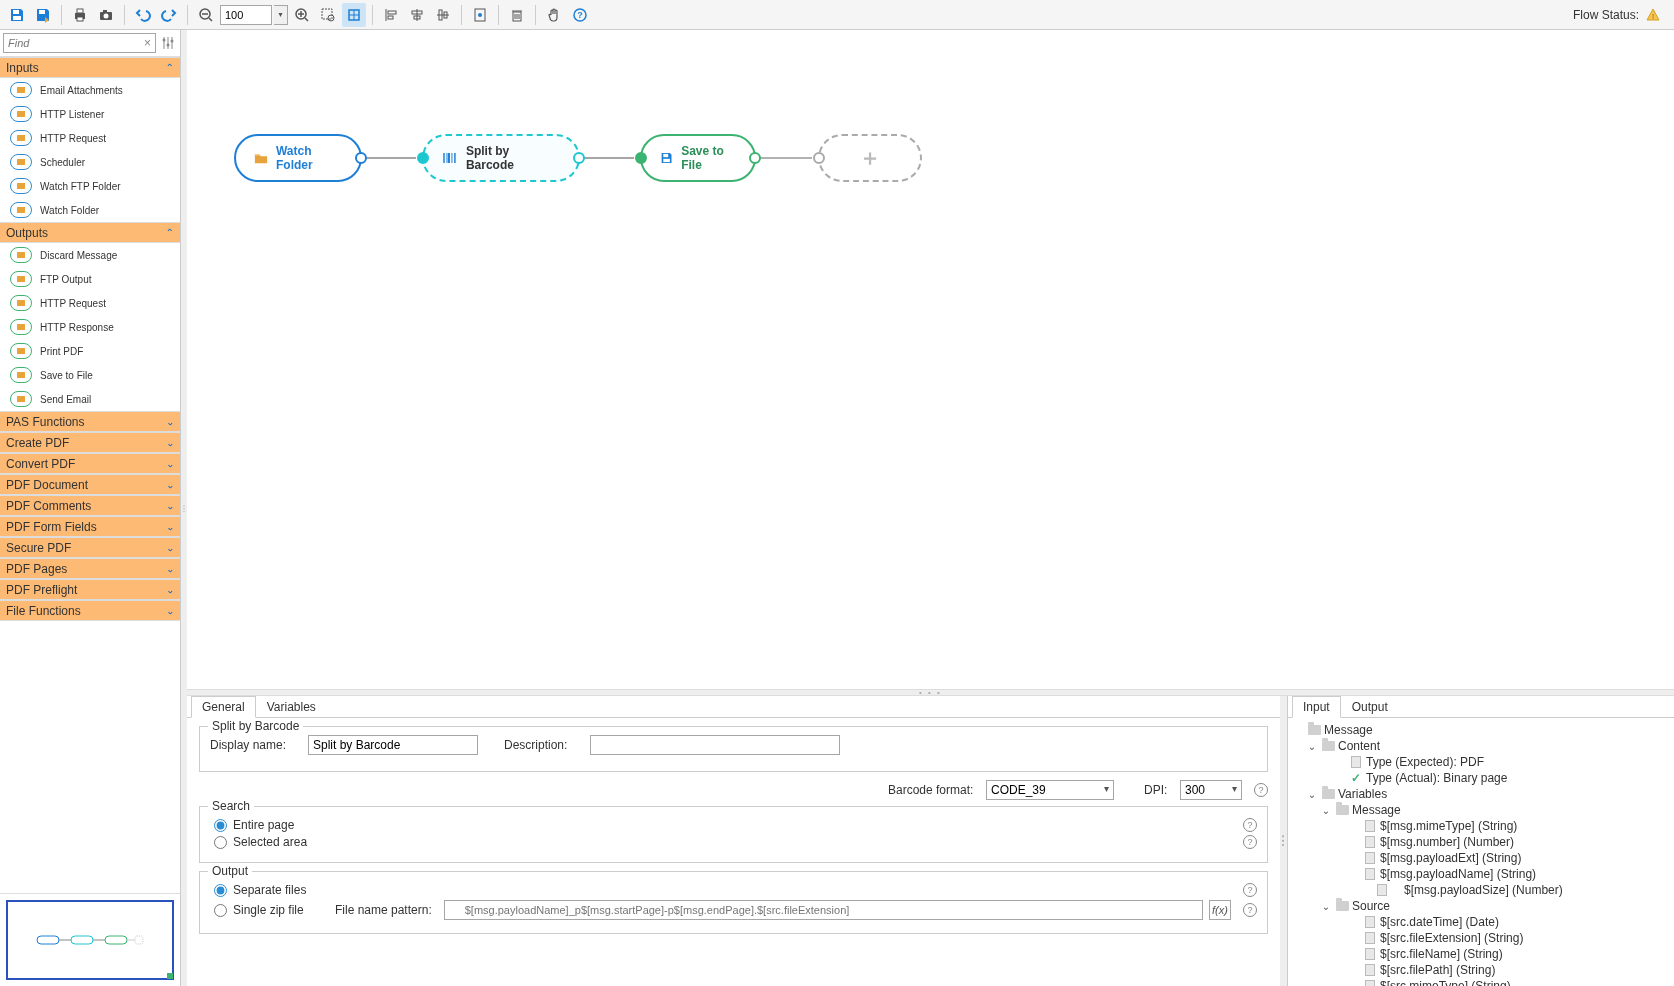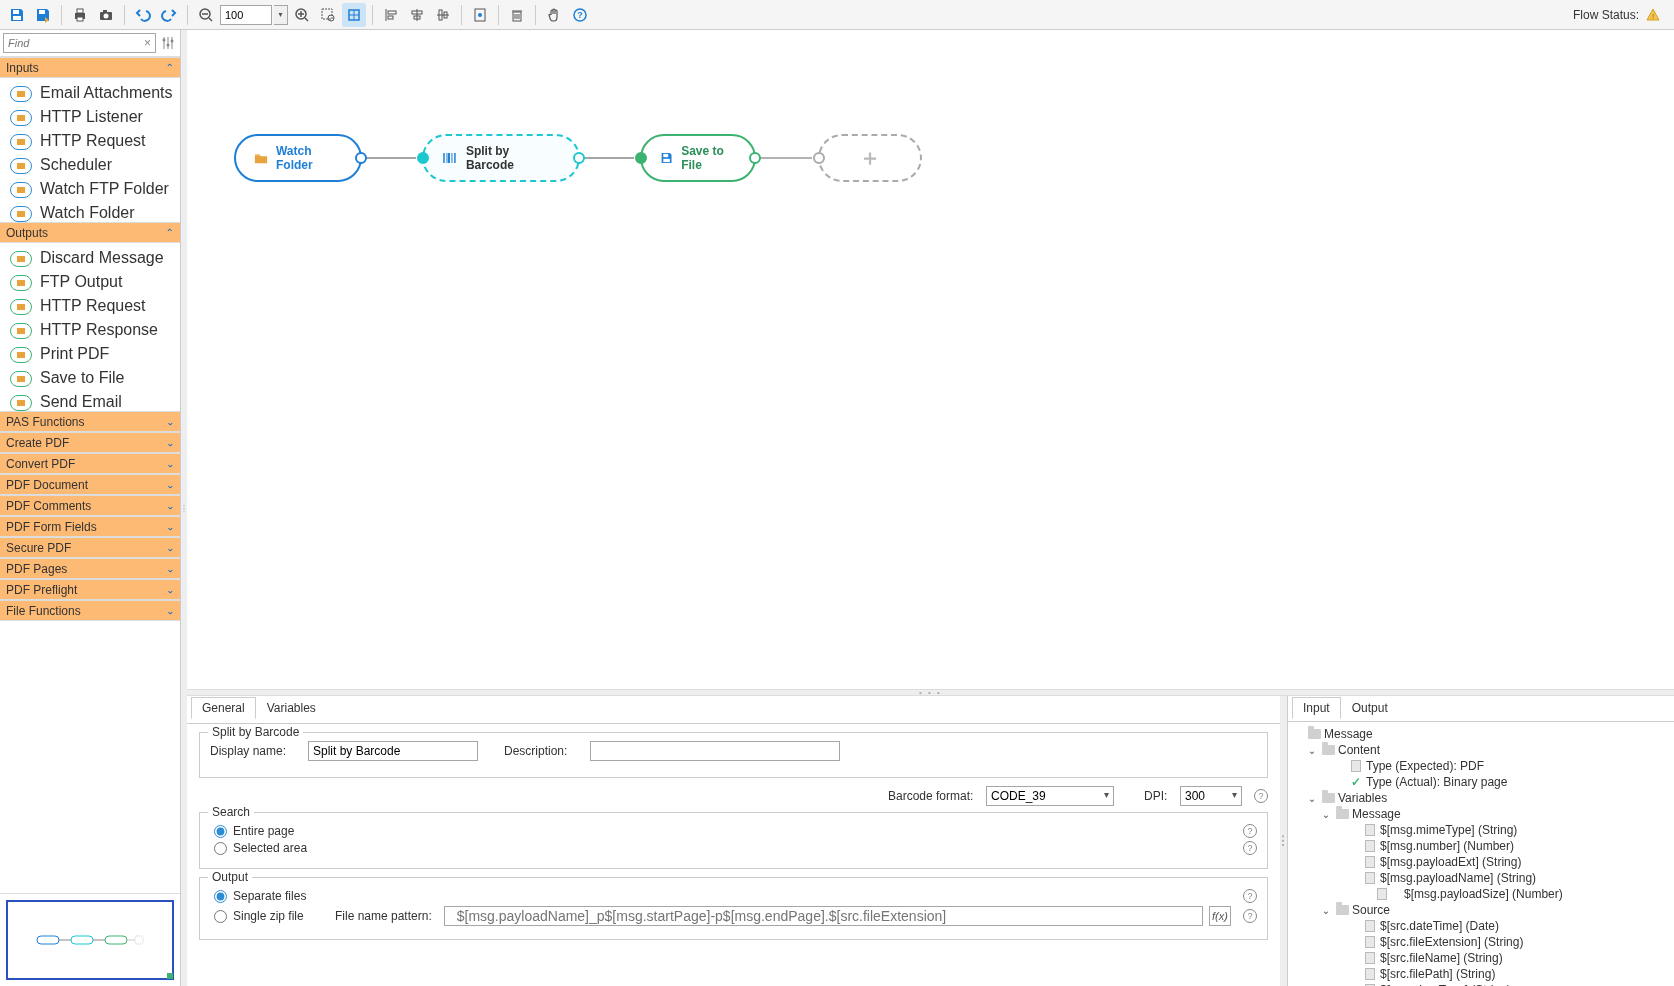--- a/index.html
+++ b/index.html
@@ -18,21 +18,21 @@
 
 
 .sidebar { width: 181px; border-right: 1px solid #ccc; background: #fff; display: flex; flex-direction: column; }
 .find-box { display: flex; align-items: center; padding: 3px; gap: 3px; border-bottom: 1px solid #ddd; }
 .find-box input { flex: 1; height: 20px; border: 1px solid #a6a6a6; padding: 0 4px; font-style: italic; color: #888; font-size: 11px; }
 .find-settings { width: 18px; height: 20px; display: flex; align-items: center; justify-content: center; color: #888; }
 
 .cat-header { background: #fdba74; border-top: 1px solid #ddd; border-bottom: 1px solid #ddd; height: 21px; display: flex; align-items: center; padding: 0 6px; cursor: pointer; font-size: 12px; }
 .cat-header .chev { margin-left: auto; color: #0066cc; font-size: 10px; }
 .cat-items { }
-.cat-item { height: 24px; display: flex; align-items: flex-end; padding-left: 10px; gap: 8px; cursor: pointer; font-size: 16px; }
+.cat-item { height: 24px; display: flex; align-items: center; padding-left: 10px; gap: 8px; cursor: pointer; font-size: 10px; }
 .node-icon-wrap { width: 22px; height: 16px; border: 1.5px solid; border-radius: 9px; display: flex; align-items: center; justify-content: center; flex-shrink: 0; }
 .node-icon-wrap.blue { border-color: #2a8dd4; }
 .node-icon-wrap.green { border-color: #3cb371; }
 .mini-icon { width: 10px; height: 10px; }
 
 .overview { margin-top: auto; padding: 6px; border-top: 1px solid #ddd; }
 .overview-box { border: 2px solid #2a52be; background: #fff; height: 80px; display: flex; align-items: center; justify-content: center; position: relative; }
 .overview-box::after { content: ""; position: absolute; bottom: -1px; right: -1px; width: 6px; height: 6px; background: #3cb371; }
 
 
@@ -58,37 +58,37 @@
 .port.green { border-color: #3cb371; background: #3cb371; }
 .port.green-open { border-color: #3cb371; }
 .port.grey { border-color: #aaa; }
 .ghost-plus { color: #bbb; font-size: 22px; font-weight: bold; }
 
 .hsplit { height: 7px; background: #eee; border-top: 1px solid #ddd; border-bottom: 1px solid #ddd; cursor: row-resize; display: flex; align-items: center; justify-content: center; color: #aaa; font-size: 8px; letter-spacing: 2px; }
 
 
 .bottom { display: flex; height: 290px; }
 .props { flex: 1; display: flex; flex-direction: column; min-width: 0; }
-.tabs { display: flex; border-bottom: 1px solid #ccc; padding-left: 4px; height: 28px; align-items: flex-start; }
+.tabs { display: flex; border-bottom: 1px solid #ccc; padding-left: 4px; height: 22px; align-items: flex-end; }
 .tab { padding: 3px 10px; border: 1px solid transparent; font-size: 12px; cursor: pointer; position: relative; top: 1px; }
 .tab.active { border: 1px solid #ccc; border-bottom: 1px solid #fff; background: #fff; }
 .props-body { padding: 8px 12px; overflow-y: auto; font-size: 12px; }
 .fieldset { border: 1px solid #ccc; padding: 8px 10px 10px; margin-bottom: 8px; position: relative; }
 .fieldset-legend { position: absolute; top: -8px; left: 8px; background: #fff; padding: 0 4px; font-size: 12px; }
 .row { display: flex; align-items: center; gap: 6px; margin-bottom: 6px; }
 .row label { width: 92px; }
 .row label.shorter { width: 30px; }
 .text-input { border: 1px solid #a6a6a6; height: 20px; padding: 0 4px; font-size: 12px; }
 .select { border: 1px solid #a6a6a6; height: 20px; padding: 0 4px; font-size: 12px; background: #fff; appearance: none; position: relative; }
 .select-wrap { position: relative; display: inline-block; }
 .select-wrap::after { content: "▾"; position: absolute; right: 5px; top: 3px; color: #555; pointer-events: none; font-size: 10px; }
 .radio-row { display: flex; align-items: center; gap: 6px; margin: 3px 0 3px 4px; }
 .radio-row input[type=radio] { accent-color: #2a8dd4; }
 .help-icon { width: 14px; height: 14px; border: 1px solid #888; border-radius: 50%; display: inline-flex; align-items: center; justify-content: center; font-size: 9px; color: #888; cursor: pointer; margin-left: auto; }
-.fn-pattern { flex: 1; border: 1px solid #a6a6a6; height: 20px; padding: 0 12px; color: #888; font-size: 14px; }
+.fn-pattern { flex: 1; border: 1px solid #a6a6a6; height: 20px; padding: 0 20px; color: #888; font-size: 11px; }
 .fx { width: 22px; height: 20px; border: 1px solid #a6a6a6; display: inline-flex; align-items: center; justify-content: center; font-style: italic; font-size: 11px; color: #555; cursor: pointer; }
 
 .vsplit2 { width: 7px; background: #eee; cursor: col-resize; display: flex; align-items: center; justify-content: center; color: #aaa; writing-mode: vertical-rl; font-size: 7px; }
 
 
 .right { width: 387px; border-left: 1px solid #ccc; display: flex; flex-direction: column; }
 .tree { padding: 4px; overflow-y: auto; }
 .tree-row { display: flex; align-items: center; height: 16px; gap: 3px; white-space: nowrap; }
 .tw { width: 12px; text-align: center; color: #555; font-size: 10px; cursor: pointer; }
 .tree-icon { width: 14px; height: 12px; display: inline-flex; align-items: center; justify-content: center; }

